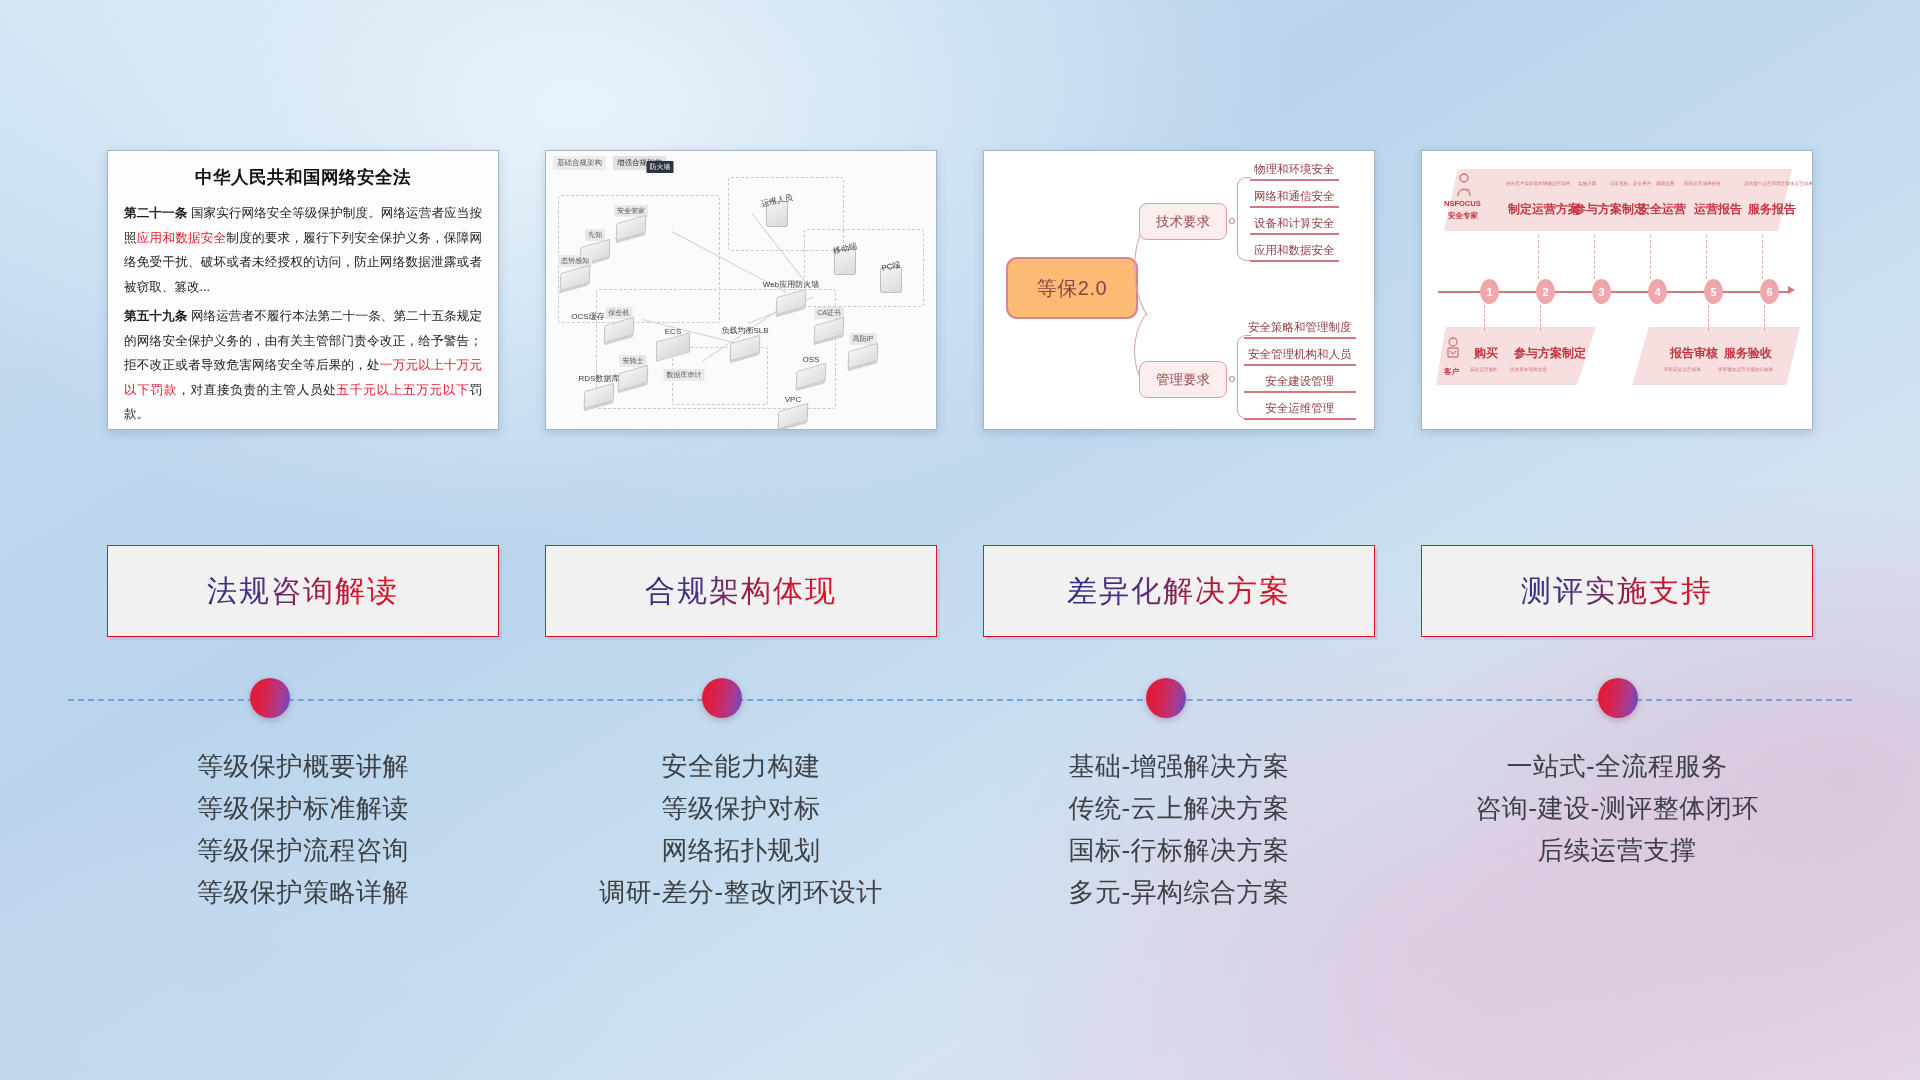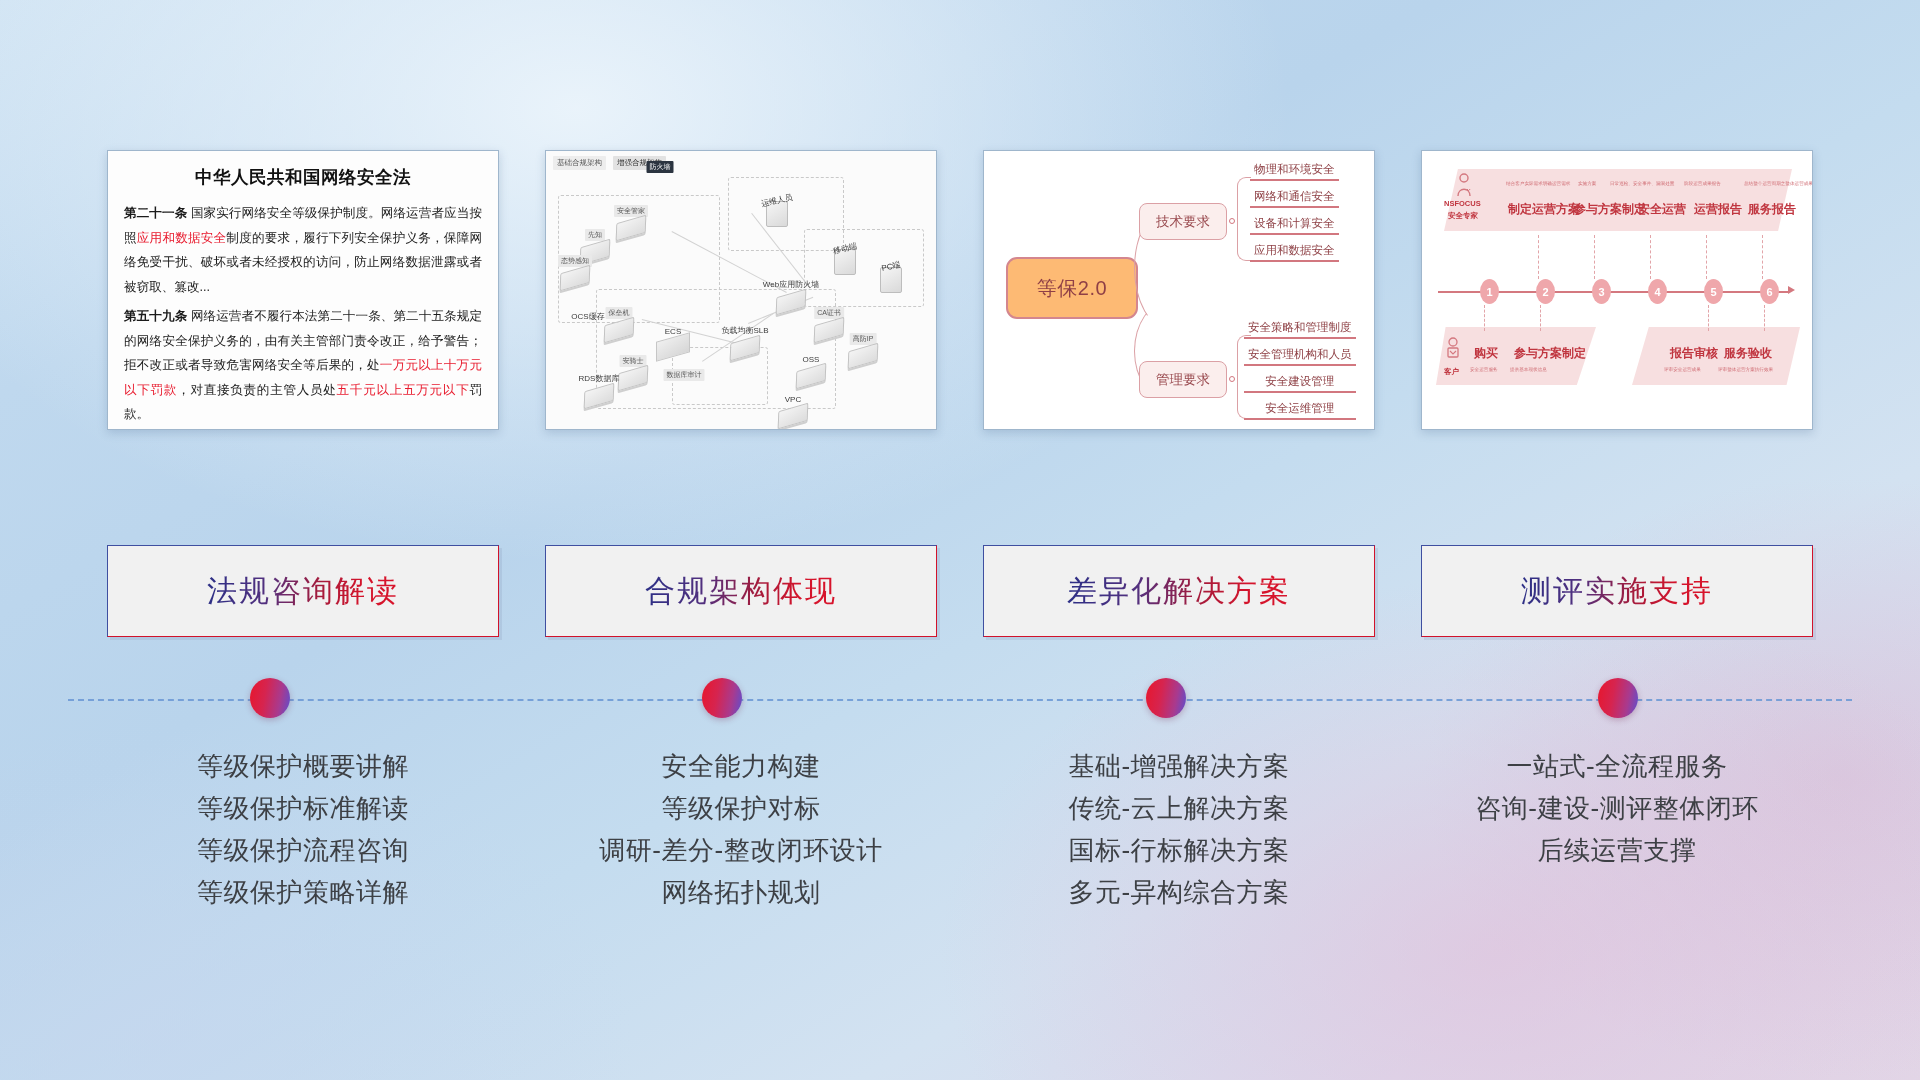--- a/index.html
+++ b/index.html
@@ -443,22 +443,22 @@
 <div class="lists">
   <div class="list-col">
     <div class="list-item">等级保护概要讲解</div>
     <div class="list-item">等级保护标准解读</div>
     <div class="list-item">等级保护流程咨询</div>
     <div class="list-item">等级保护策略详解</div>
   </div>
   <div class="list-col">
     <div class="list-item">安全能力构建</div>
     <div class="list-item">等级保护对标</div>
+    <div class="list-item">网络拓扑规划</div>
     <div class="list-item">调研-差分-整改闭环设计</div>
-    <div class="list-item">网络拓扑规划</div>
   </div>
   <div class="list-col">
     <div class="list-item">基础-增强解决方案</div>
     <div class="list-item">传统-云上解决方案</div>
     <div class="list-item">国标-行标解决方案</div>
     <div class="list-item">多元-异构综合方案</div>
   </div>
   <div class="list-col">
     <div class="list-item">一站式-全流程服务</div>
     <div class="list-item">咨询-建设-测评整体闭环</div>

